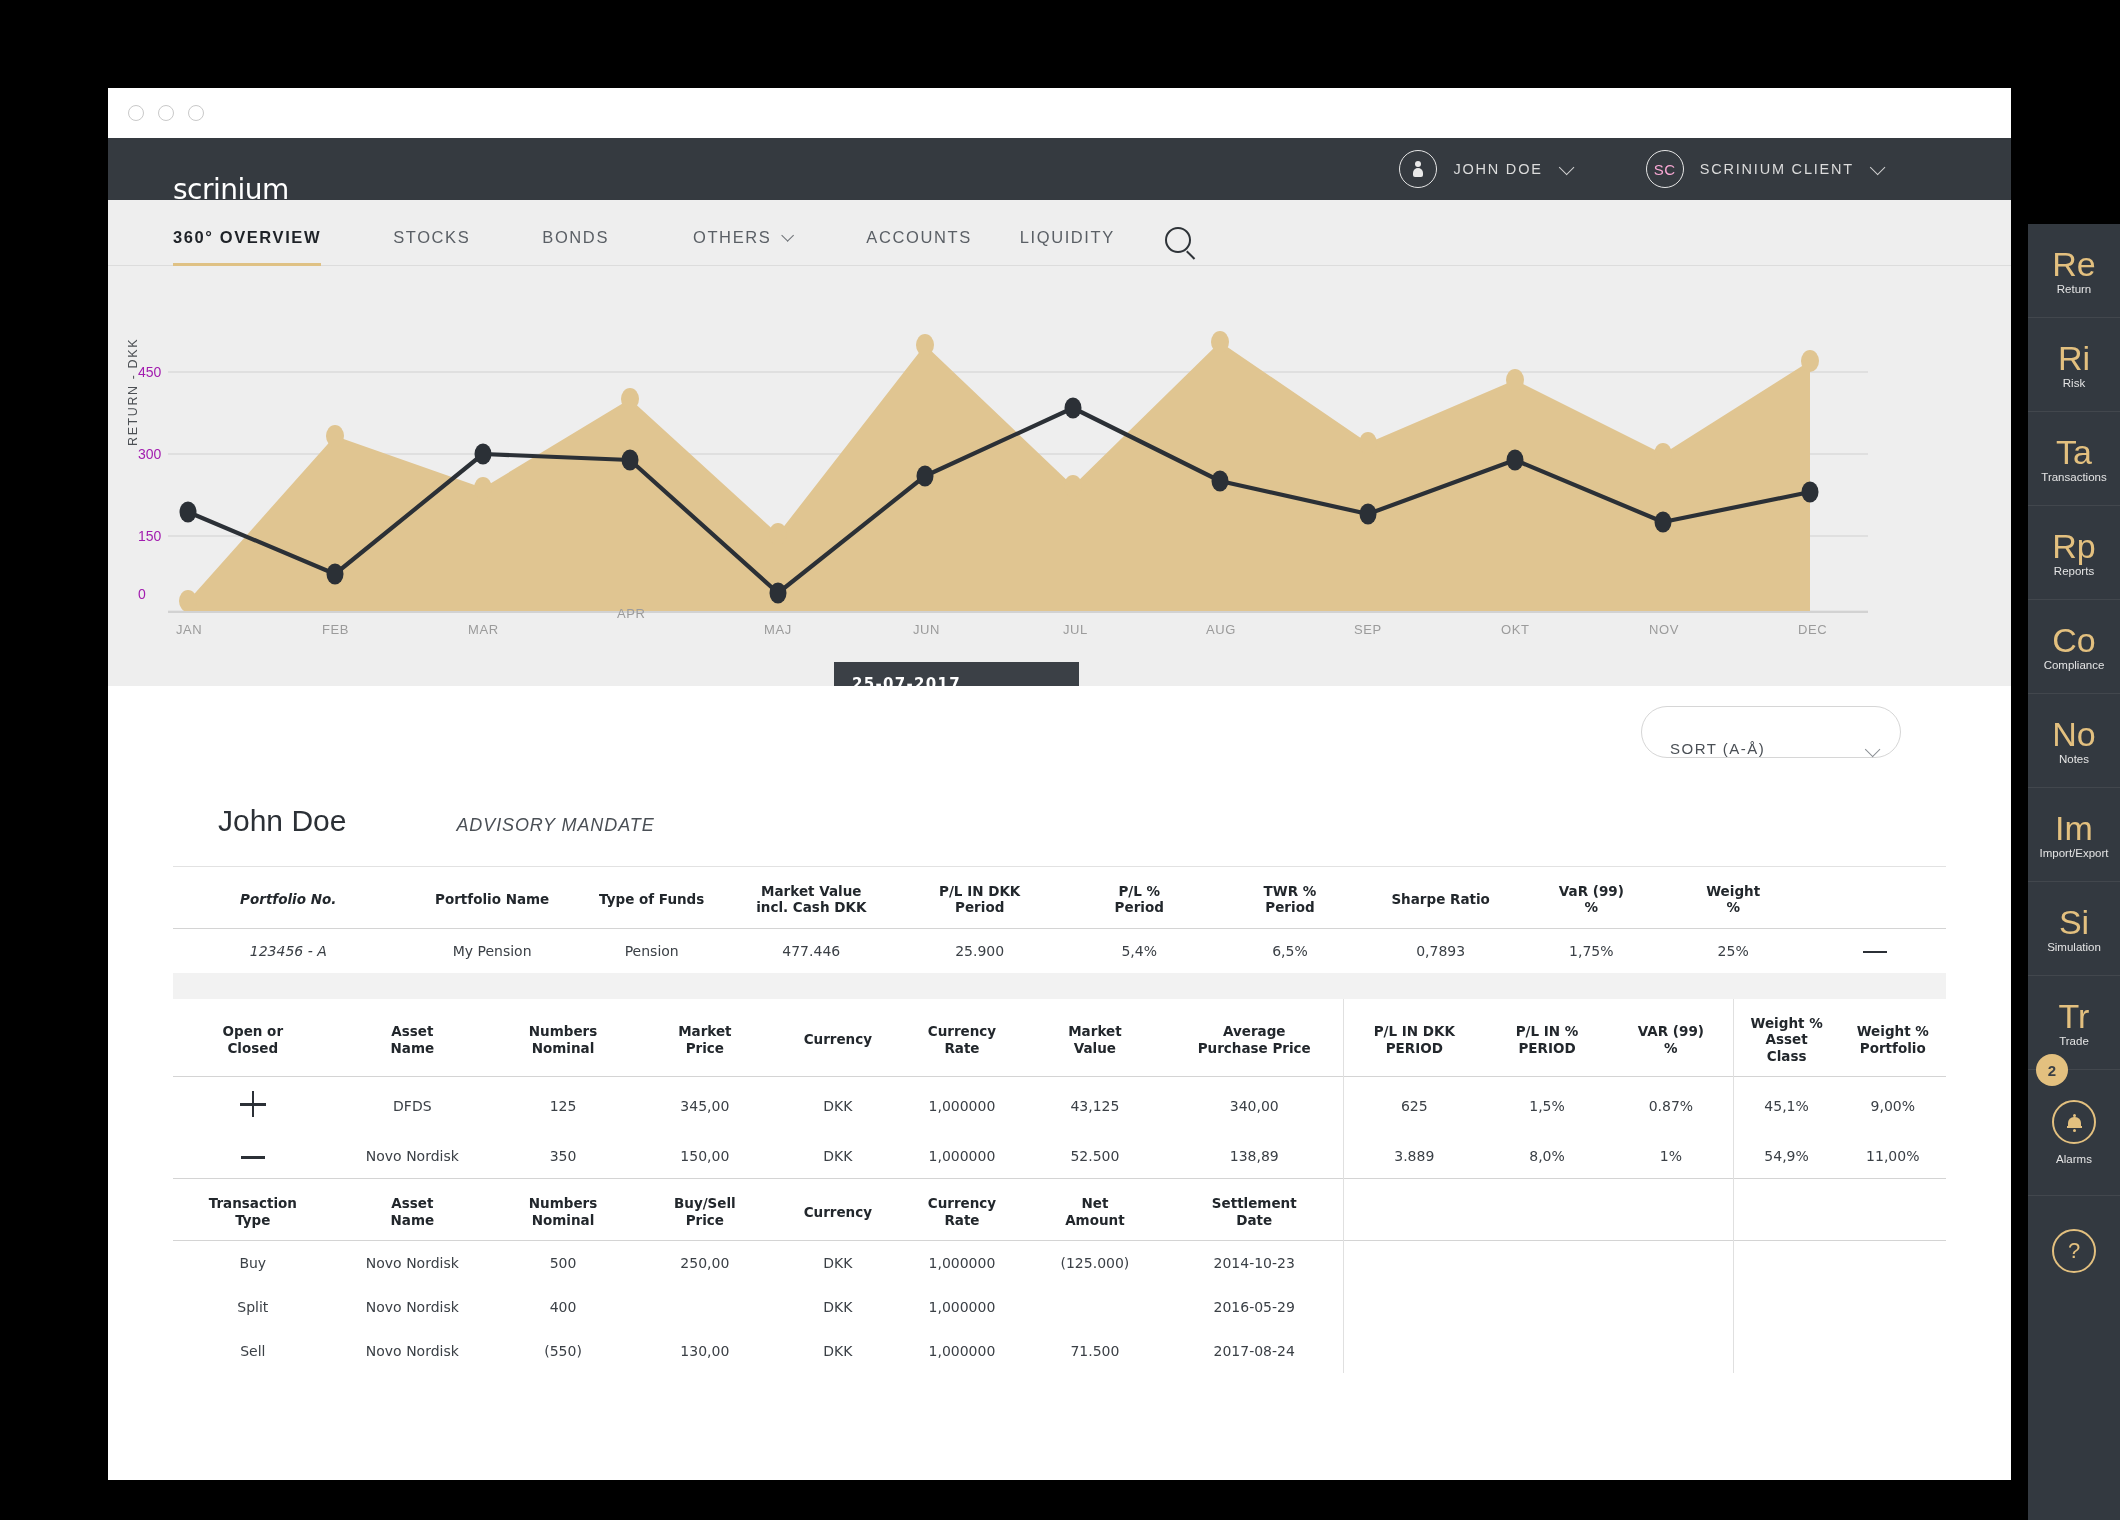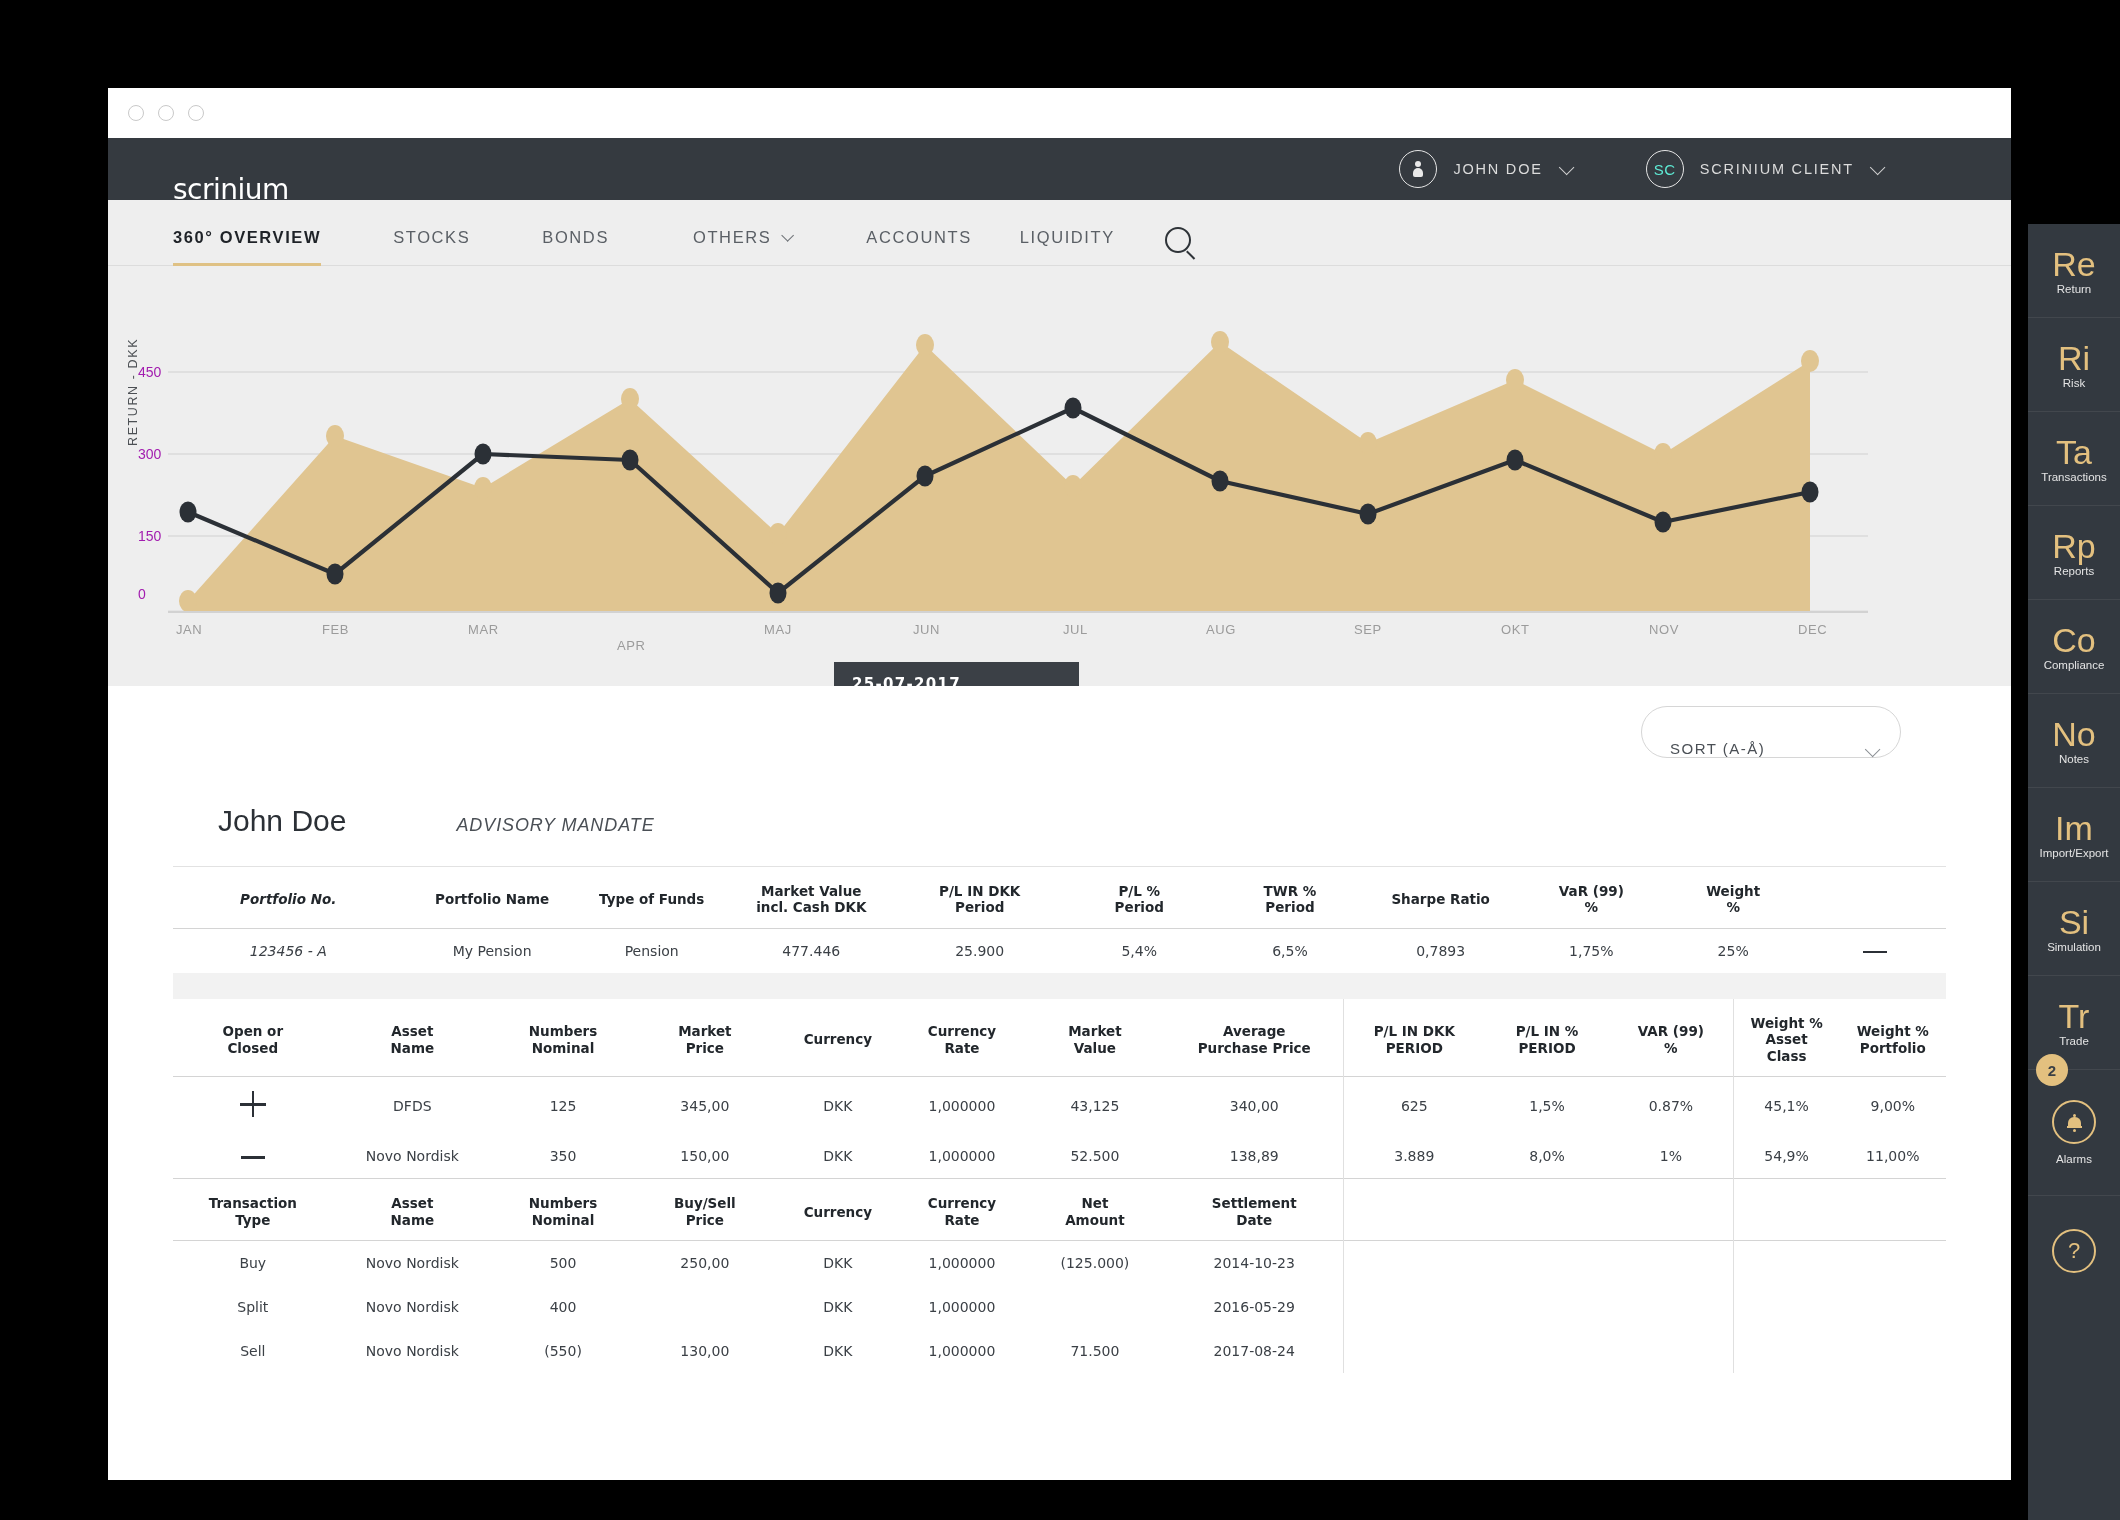--- a/index.html
+++ b/index.html
@@ -10,21 +10,21 @@
   
   .window { position:absolute; left:108px; top:88px; width:1903px; height:1392px; background:#ffffff; overflow:hidden; }
   .titlebar { height:50px; background:#ffffff; display:flex; align-items:center; padding-left:20px; gap:14px; }
   .dot { width:16px; height:16px; border-radius:50%; border:1.5px solid #c9c9c9; }
 
   
   .appheader { height:62px; background:#353a40; display:flex; align-items:center; padding:0 0 0 65px; position:relative; }
   .logo { color:#fff; font-size:28px; letter-spacing:-0.5px; font-family:"DejaVu Sans", sans-serif; font-weight:400;margin-top:40px; }
   .hdr-right { position:absolute; right:130px; top:0; height:62px; display:flex; align-items:center; gap:76px; }
   .hdr-user { display:flex; align-items:center; gap:16px; }
-  .avatar-circle { width:38px; height:38px; border-radius:50%; border:1.6px solid #e6e6e6; display:flex; align-items:center; justify-content:center; color:#5eead4; font-size:15px; letter-spacing:0.5px; }
+  .avatar-circle { width:38px; height:38px; border-radius:50%; border:1.6px solid #e6e6e6; display:flex; align-items:center; justify-content:center; color:#f9a8d4; font-size:15px; letter-spacing:0.5px; }
   .avatar-glyph { width:10px; height:17px; position:relative; }
   .avatar-glyph:before { content:''; position:absolute; left:2px; top:0; width:6px; height:6px; border-radius:50%; background:#e9e9e9; }
   .avatar-glyph:after { content:''; position:absolute; left:0; top:7px; width:10px; height:9px; border-radius:5px 5px 2px 2px; background:#e9e9e9; }
   .hdr-name { color:#dcdcdc; font-size:14.5px; letter-spacing:1.8px; }
   .caret { width:11px; height:11px; border-right:1.6px solid #cfcfcf; border-bottom:1.6px solid #cfcfcf; transform:rotate(45deg) translateY(-3px); }
 
   
   .nav { height:66px; background:#eeeeee; display:flex; align-items:flex-end; padding-left:65px; border-bottom:1px solid #dcdcdc; position:relative; }
   .navitem { font-size:16.5px; letter-spacing:1.6px; color:#5a5f65; padding:0 0 18px 0; margin-right:72px; position:relative; font-family:"Liberation Sans", sans-serif; display:flex; align-items:center; gap:10px; }
   .navitem.active { color:#1e2227; font-weight:bold; }
@@ -190,21 +190,21 @@
             <ellipse cx="1407" cy="194" rx="8.5" ry="10.5"></ellipse>
           <ellipse cx="1555" cy="256" rx="8.5" ry="10.5"></ellipse>
             <ellipse cx="1702" cy="226" rx="8.5" ry="10.5"></ellipse>
         </g>
         <line x1="60" y1="346" x2="1760" y2="346" stroke="#d2d2d2" stroke-width="2"></line>
       </svg>
 
       <div class="xtick" style="left:68px;  top:356px">JAN</div>
       <div class="xtick" style="left:214px; top:356px">FEB</div>
       <div class="xtick" style="left:360px; top:356px">MAR</div>
-      <div class="xtick" style="left:509px; top:372px">APR</div>
+      <div class="xtick" style="left:509px; top:340px">APR</div>
       <div class="xtick" style="left:656px; top:356px">MAJ</div>
       <div class="xtick" style="left:805px; top:356px">JUN</div>
       <div class="xtick" style="left:955px; top:356px">JUL</div>
       <div class="xtick" style="left:1098px;top:356px">AUG</div>
       <div class="xtick" style="left:1246px;top:356px">SEP</div>
       <div class="xtick" style="left:1393px;top:356px">OKT</div>
       <div class="xtick" style="left:1541px;top:356px">NOV</div>
       <div class="xtick" style="left:1690px;top:356px">DEC</div>
 
       <div class="tooltip">

